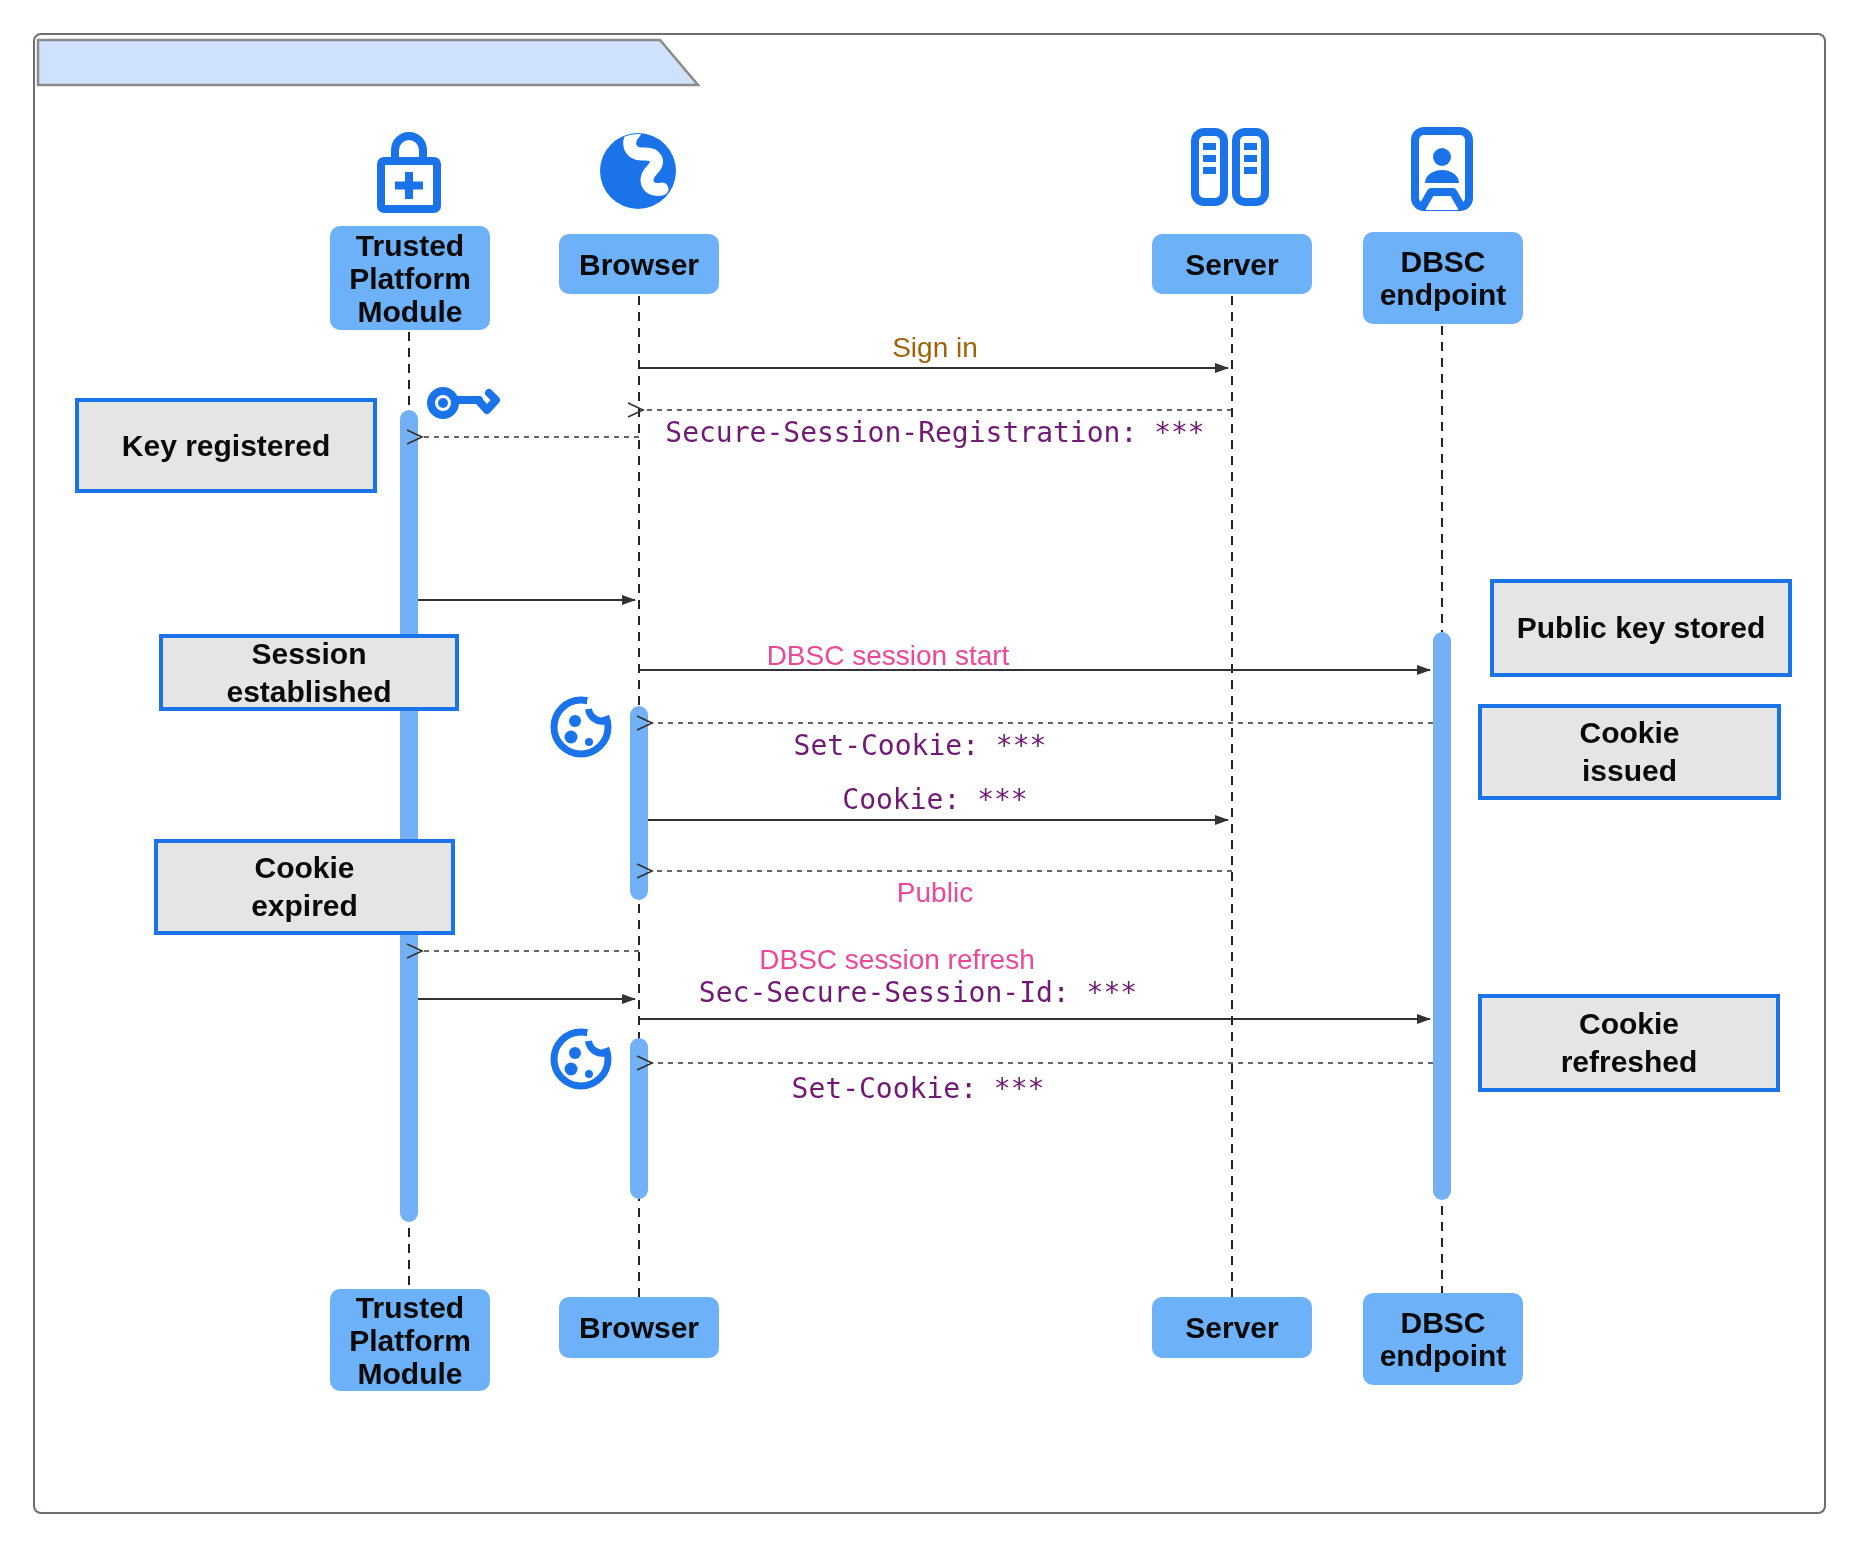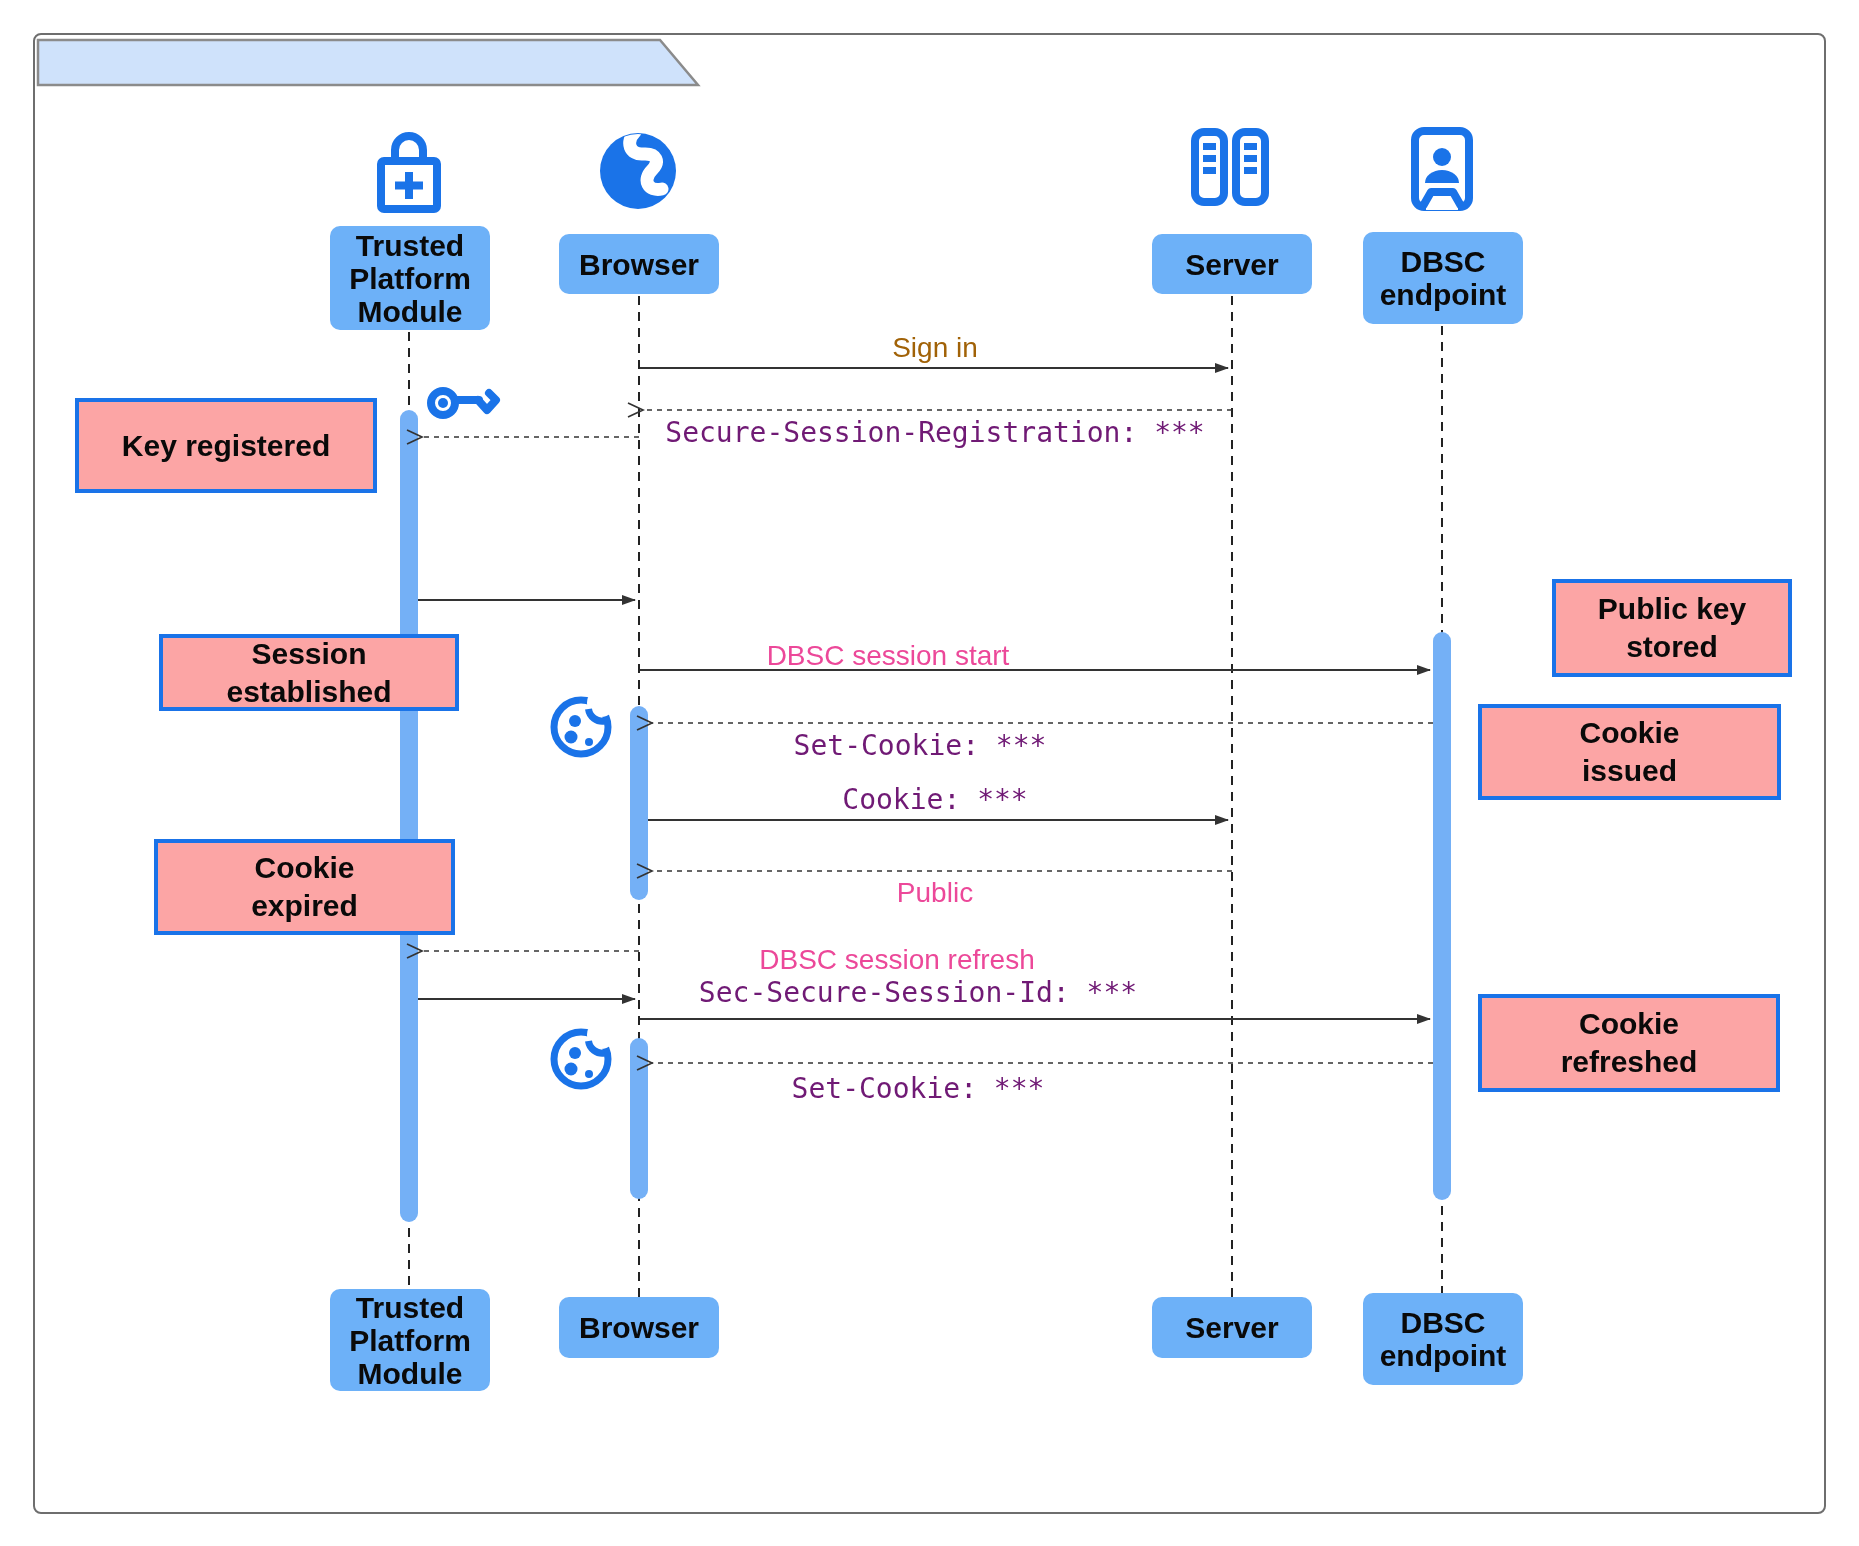--- a/index.html
+++ b/index.html
@@ -3,21 +3,21 @@
 <meta charset="utf-8">
 <style>
   html,body{margin:0;padding:0;background:#fff;font-family:"Liberation Sans",sans-serif;}
   .stage{position:relative;width:1859px;height:1546px;background:#fff;overflow:hidden;}
   .frame{position:absolute;left:33px;top:33px;width:1789px;height:1477px;border:2.5px solid #6e6e6e;border-radius:8px;background:#fff;}
   .layer{position:absolute;left:0;top:0;width:1859px;height:1546px;pointer-events:none;}
   .title-tab{position:absolute;left:36px;top:38px;width:680px;height:50px;}
   .title-text{position:absolute;left:14px;top:6px;font-size:29px;font-weight:bold;letter-spacing:-0.4px;color:#0a0a0a;white-space:nowrap;}
   .actor{position:absolute;background:#6db1f8;border-radius:10px;display:flex;align-items:center;justify-content:center;text-align:center;font-weight:bold;font-size:30px;line-height:33px;color:#0a0a0a;white-space:pre-line;}
   .bar{position:absolute;width:18px;background:#74b0f6;border-radius:9px;}
-  .note{position:absolute;background:#fca5a5;border:4px solid #1a73e8;box-sizing:border-box;display:flex;align-items:center;justify-content:center;text-align:center;font-weight:bold;font-size:30px;line-height:38px;color:#0a0a0a;white-space:pre-line;}
+  .note{position:absolute;background:#e5e5e5;border:4px solid #1a73e8;box-sizing:border-box;display:flex;align-items:center;justify-content:center;text-align:center;font-weight:bold;font-size:30px;line-height:38px;color:#0a0a0a;white-space:pre-line;}
   .msg{position:absolute;transform:translateX(-50%);font-size:28px;white-space:nowrap;}
   .msg.sans{color:#ec4899;}
   .msg.dark{color:#a16207;}
   .msg.mono{font-family:"DejaVu Sans Mono",monospace;color:#701a75;}
   .icon{position:absolute;}
 </style>
 </head>
 <body>
 
 <div class="stage">
@@ -141,21 +141,21 @@
   <div class="actor" style="left:559px;top:1297px;width:160px;height:61px;">Browser</div>
   <div class="actor" style="left:1152px;top:1297px;width:160px;height:61px;">Server</div>
   <div class="actor" style="left:1363px;top:1293px;width:160px;height:92px;">DBSC
 endpoint</div>
 
   <div class="note" style="left:75px;top:398px;width:302px;height:95px;">Key registered</div>
   <div class="note" style="left:159px;top:634px;width:300px;height:77px;">Session
 established</div>
   <div class="note" style="left:154px;top:839px;width:301px;height:96px;">Cookie
 expired</div>
-  <div class="note" style="left:1552px;top:579px;width:240px;height:98px;">Public key stored</div>
+  <div class="note" style="left:1490px;top:579px;width:302px;height:98px;">Public key stored</div>
   <div class="note" style="left:1478px;top:704px;width:303px;height:96px;">Cookie
 issued</div>
   <div class="note" style="left:1478px;top:994px;width:302px;height:98px;">Cookie
 refreshed</div>
 
   <div class="msg dark" style="left:935px;top:332px;">Sign in</div>
   <div class="msg mono" style="left:935px;top:416px;">Secure-Session-Registration: ***</div>
   <div class="msg sans" style="left:888px;top:640px;">DBSC session start</div>
   <div class="msg mono" style="left:920px;top:729px;">Set-Cookie: ***</div>
   <div class="msg mono" style="left:935px;top:783px;">Cookie: ***</div>

